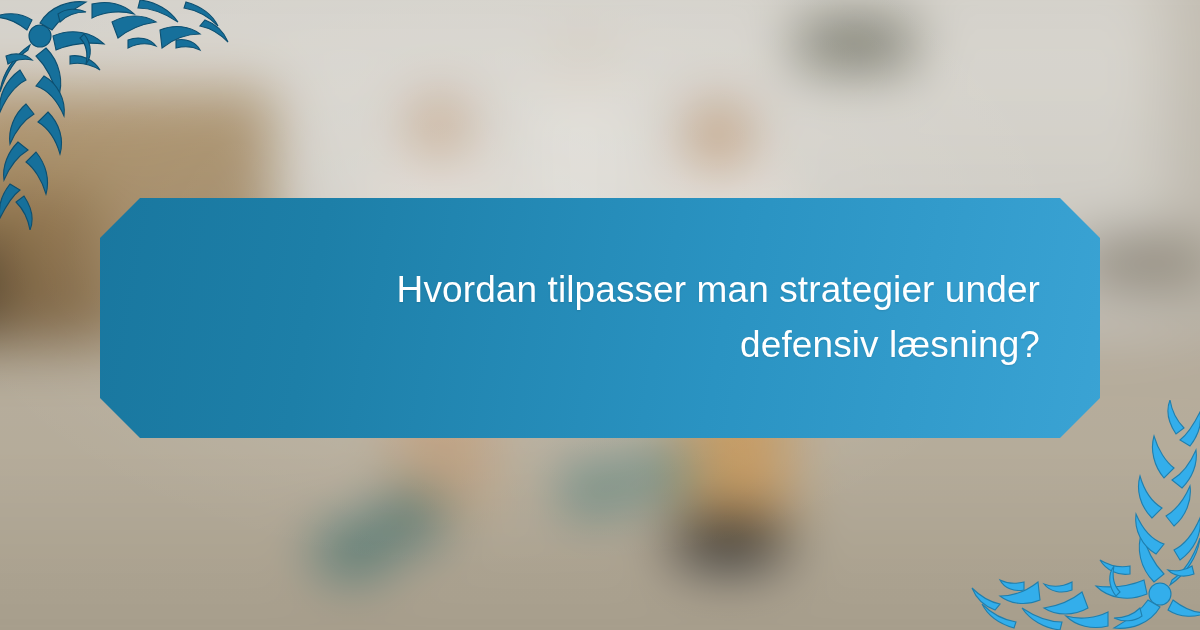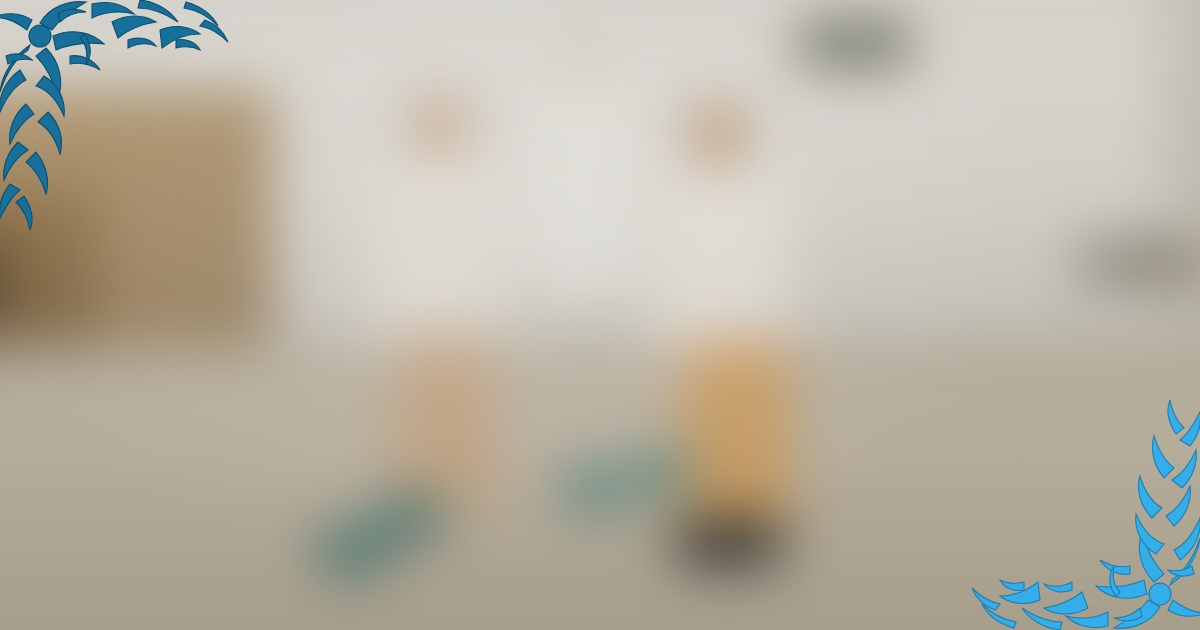--- a/index.html
+++ b/index.html
@@ -275,14 +275,17 @@
         <path d="M70 56 C82 54 94 60 100 70 C90 64 80 62 70 64 Z"></path>
         <path d="M84 34 C92 44 92 56 86 64 C88 54 86 44 80 38 Z"></path>
         <path d="M58 14 C66 8 78 8 86 12 C76 12 66 16 60 22 Z"></path>
         <path d="M6 56 C16 52 26 54 32 60 C24 58 14 60 8 64 Z"></path>
         <path d="M128 40 C138 36 150 38 156 46 C146 42 136 44 128 48 Z"></path>
         <path d="M176 40 C186 38 196 42 200 50 C192 46 184 46 176 48 Z"></path>
       </g>
     </svg>
   </div>
 
+  <div class="banner">
+    <div class="banner-title">Hvordan tilpasser man strategier under defensiv læsning?</div>
+  </div>
 
 </div>
 
 </body></html>

